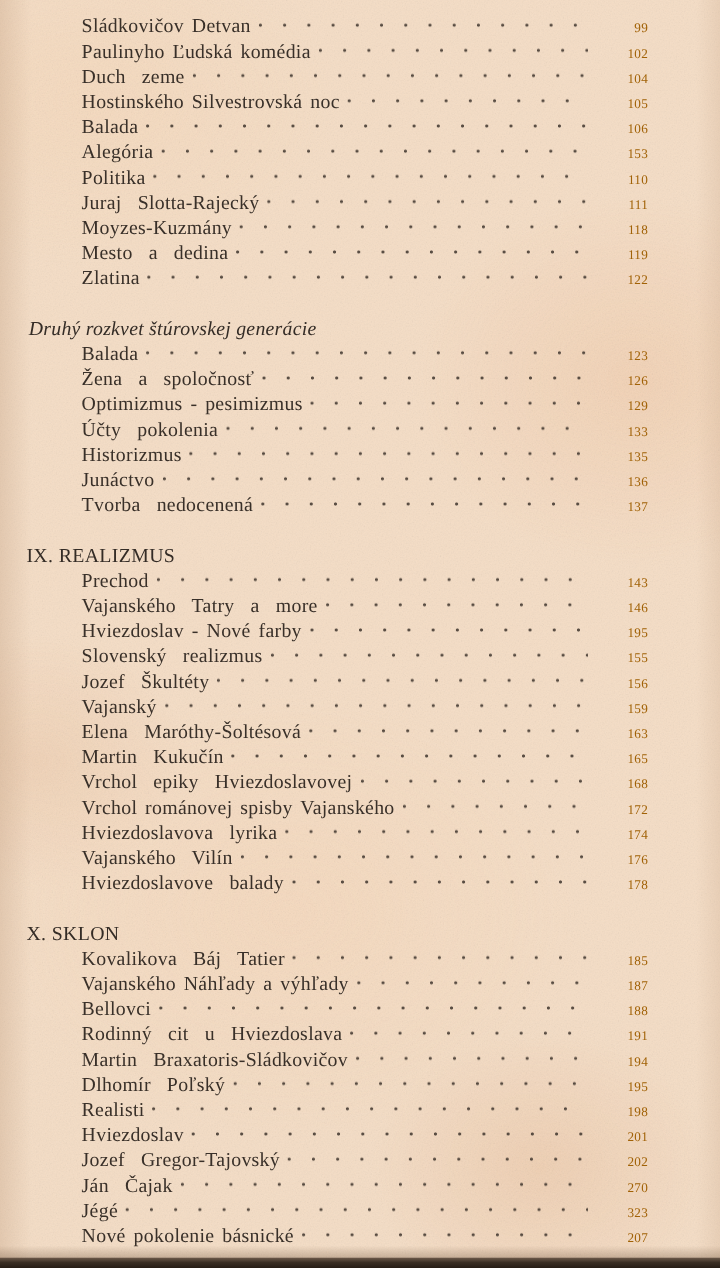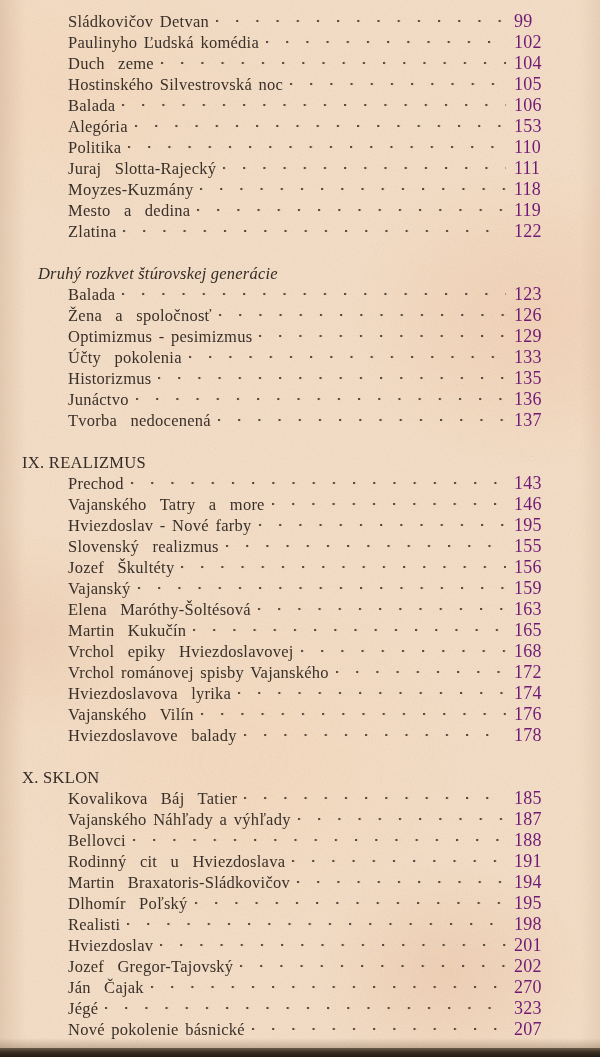--- a/index.html
+++ b/index.html
@@ -82,32 +82,32 @@
     font-size: 16.5px;
     line-height: 21px;
     letter-spacing: 0.3px;
     white-space: nowrap;
     color: #342c26;
   }
   .section-heading.numbered {
     padding-left: 22px;
   }
   .section-heading.italic {
-    padding-left: 38px;
+    padding-left: 24px;
     font-style: italic;
     letter-spacing: 0.2px;
   }
 
   .entries { margin: 0; }
 
   .entry {
     display: flex;
     align-items: baseline;
     padding-left: 68px;
-    padding-right: 44px;
+    padding-right: 60px;
     height: 21px;
     font-size: 16.5px;
     line-height: 21px;
     white-space: nowrap;
   }
   .entry-title {
     flex: 0 0 auto;
     letter-spacing: 0.25px;
     word-spacing: 2.2px;
     padding-right: 6px;
@@ -122,25 +122,25 @@
     margin-bottom: 1px;
     background-image: radial-gradient(circle at 2px 50%, #4a3f36 0.9px, rgba(74,63,54,0) 1.6px);
     background-size: 20.2px 100%;
     background-repeat: repeat-x;
     background-position: left center;
     opacity: 0.92;
   }
 
   .entry-page {
     flex: 0 0 42px;
-    text-align: left;
-    font-size: 18px;
+    text-align: right;
+    font-size: 11px;
     letter-spacing: 0.2px;
     padding-left: 8px;
-    color: #701a75;
+    color: #a16207;
   }
 
   .gap { height: 21px; }
 
   
   #toc { text-rendering: optimizeLegibility; }
 </style>
 </head>
 <body>
 

